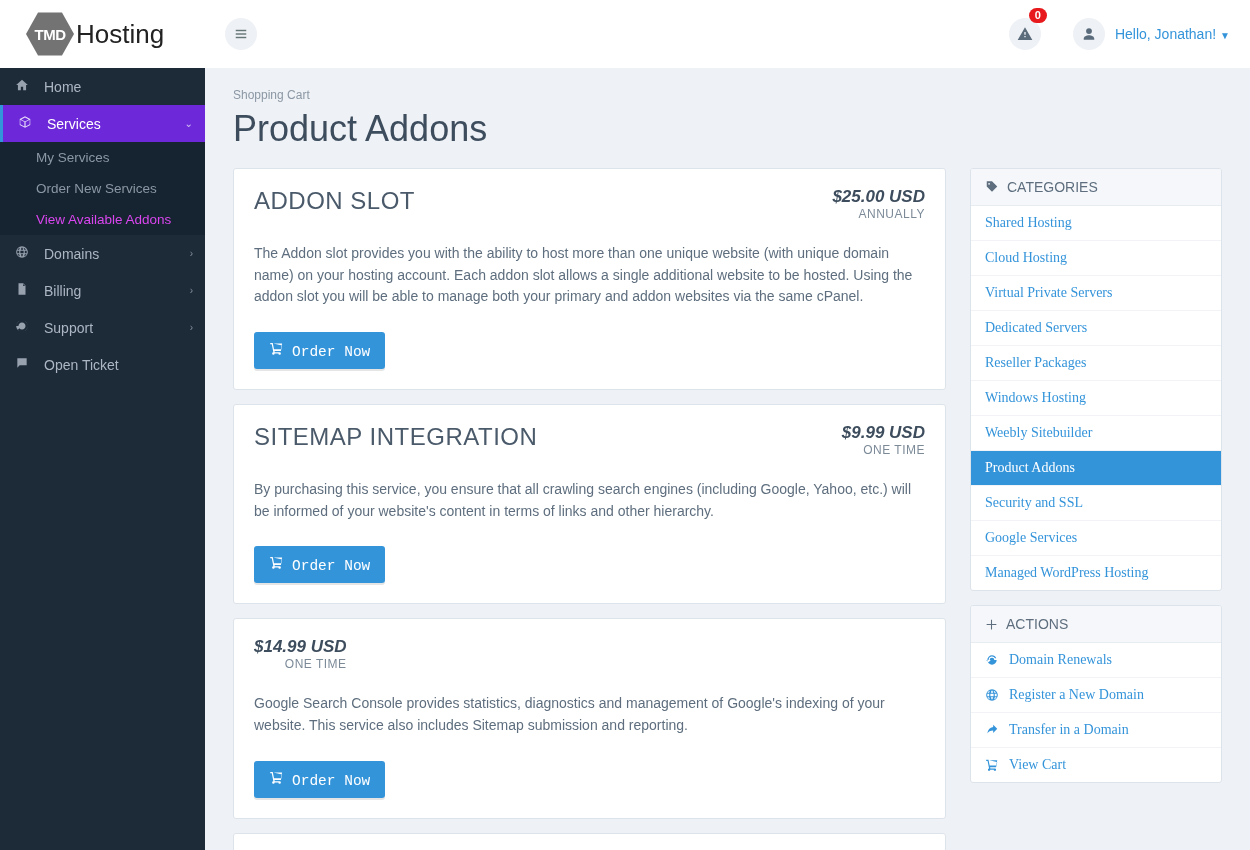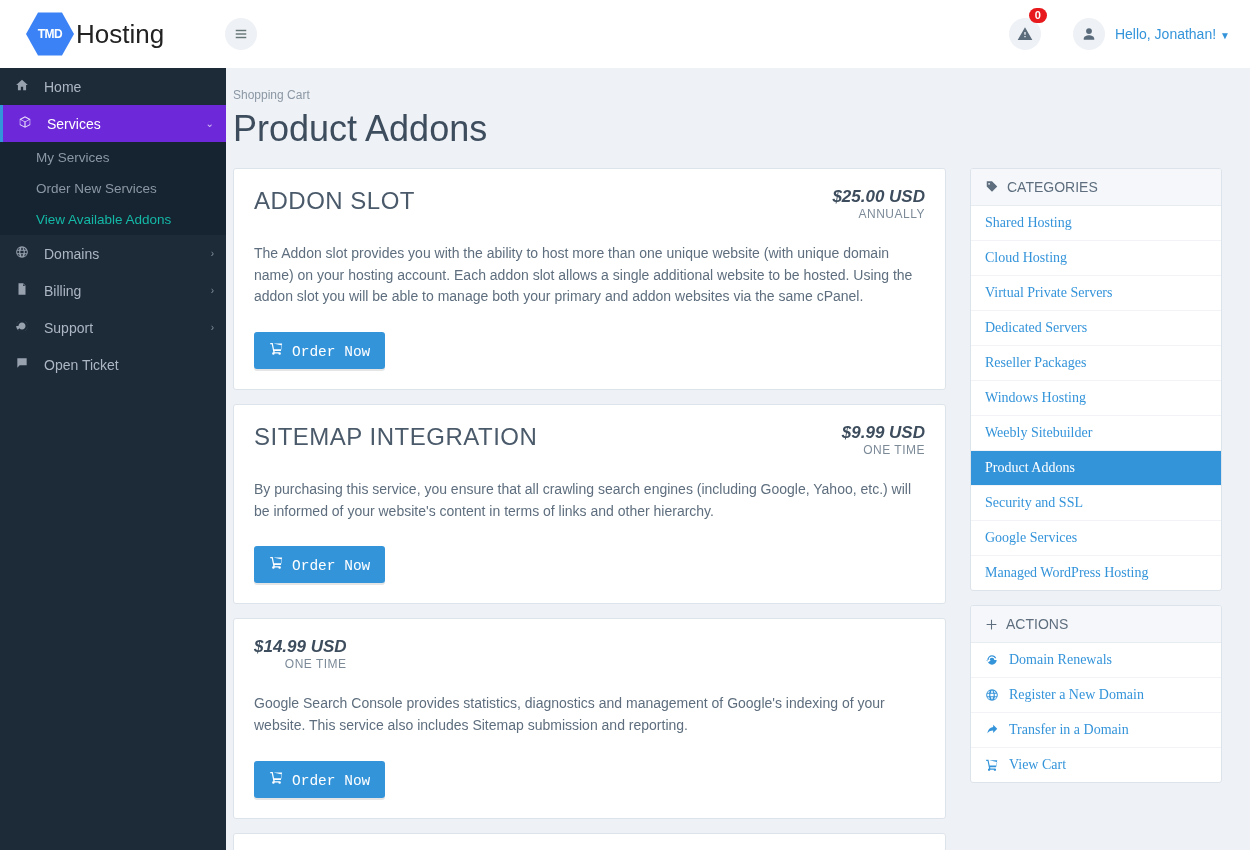--- a/index.html
+++ b/index.html
@@ -10,24 +10,24 @@
   }
 
   
   .topbar {
     position: fixed; top: 0; left: 0; right: 0; height: 68px;
     background: #fff; display: flex; align-items: center;
     padding: 0 20px 0 0; z-index: 50;
   }
   .logo-box { width: 205px; display:flex; align-items:center; padding-left: 26px; }
   .logo-hex {
-    width: 48px; height: 48px; background:#3b82f6; position:relative;
+    width: 48px; height: 48px; background:#737373; position:relative;
     clip-path: polygon(25% 5%, 75% 5%, 100% 50%, 75% 95%, 25% 95%, 0 50%);
     display:flex; align-items:center; justify-content:center;
-    color:#fff; font-weight:700; font-size:12px; letter-spacing:-.5px;
+    color:#fff; font-weight:700; font-size:15px; letter-spacing:-.5px;
   }
   .logo-text { font-size: 26px; font-weight: 400; color:#222; margin-left: 2px; }
   .hamburger {
     width: 32px; height:32px; border-radius:50%; background:#eef1f5;
     display:flex;align-items:center;justify-content:center; cursor:pointer;
     margin-left: 20px;
   }
   .hamburger svg { width:14px;height:14px; stroke:#677; }
   .topbar-spacer { flex:1; }
   .notif {
@@ -45,38 +45,38 @@
   .avatar {
     width:32px;height:32px;border-radius:50%;background:#eef1f5;
     display:flex;align-items:center;justify-content:center;
   }
   .avatar svg { width:14px;height:14px; fill:#5a6b7b; }
   .greet { color:#3494da; font-size:14px; font-weight:500; }
   .greet .caret { margin-left:4px; font-size:10px; color:#3494da; }
 
   
   .sidebar {
-    position:fixed; top:68px; left:0; bottom:0; width:226px;
+    position:fixed; top:68px; left:0; bottom:0; width:205px;
     background:#1d2a38; color:#adb7c3; overflow-y:auto;
   }
   .nav-item {
     display:flex; align-items:center; gap:14px;
     padding: 10px 14px; font-size:14px; cursor:pointer; position:relative;
   }
   .nav-item .ico { width:16px; text-align:center; opacity:.85; }
   .nav-item .chev { position:absolute; right:12px; font-size:10px; opacity:.7; }
   .nav-item.active {
     background:#6d28d9; color:#fff;
     border-left:3px solid #3494da; 
   }
   .sub-list { background:#162330; }
   .sub-item {
     padding: 8px 10px 8px 36px; font-size:13.5px; cursor:pointer; color:#8b97a4;
   }
-  .sub-item.active { color:#14b8a6; }
+  .sub-item.active { color:#d946ef; }
 
   
   .main {
     position:absolute; top:68px; left:205px; right:0; bottom:0;
     padding: 20px 28px; overflow-y:auto;
   }
   .bc { font-size:12px; color:#8b97a4; margin-bottom:6px; }
   .page-title { font-size:36px; font-weight:400; color:#3d4d5d; margin-bottom:18px; }
 
   .content-row { display:flex; gap:24px; align-items:flex-start; }

